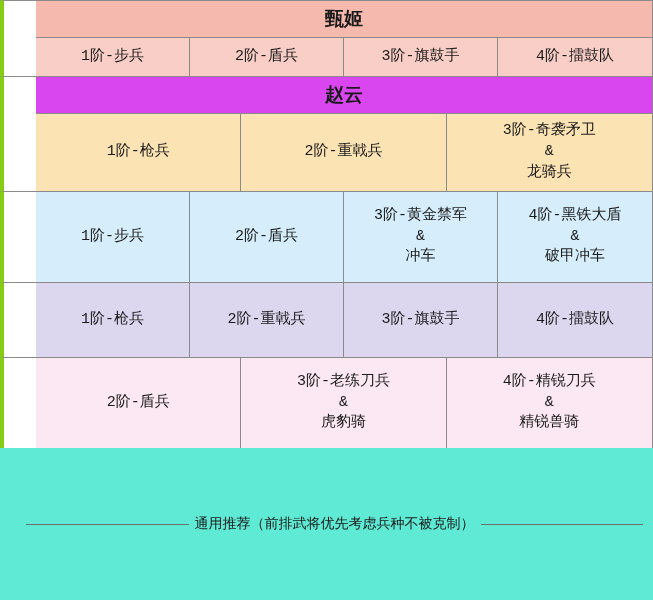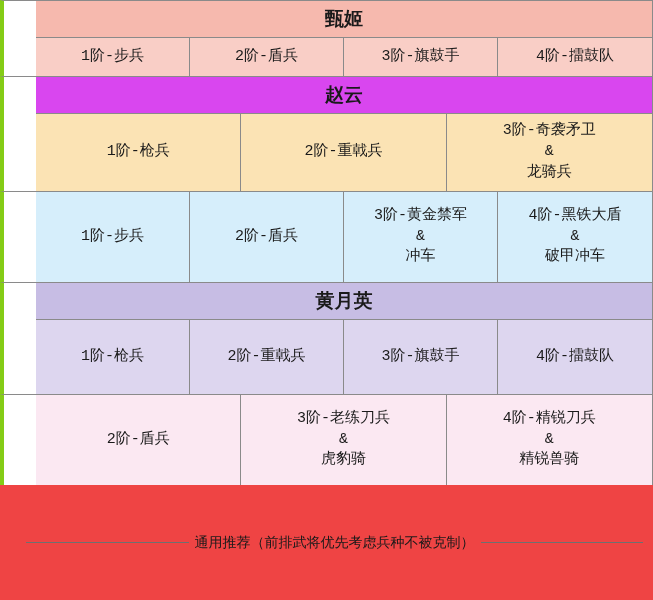--- a/index.html
+++ b/index.html
@@ -59,21 +59,21 @@
     font-family: Liberation Mono, monospace;
   }
   .tier-cell:last-child {
     border-right: none;
   }
   .footer {
     flex: 1 1 auto;
     display: flex;
     align-items: center;
     justify-content: flex-end;
-    background: #ef4444;
+    background: #5eead4;
     font-size: 14px;
     color: #1a1a1a;
     padding-left: 16px;
   }
   .footer-inner {
     display: flex;
     align-items: center;
     justify-content: center;
     width: 100%;
     gap: 6px;
@@ -122,21 +122,20 @@
       <div class="tier-cell">3阶-黄金禁军
 &amp;
 冲车</div>
       <div class="tier-cell">4阶-黑铁大盾
 &amp;
 破甲冲车</div>
     </div>
   </div>
 
   <div class="block">
-    <div class="hero-title" style="background: rgb(199, 189, 228);">黄月英</div>
     <div class="tier-row" style="background: rgb(221, 214, 239); height: 74px;">
       <div class="tier-cell">1阶-枪兵</div>
       <div class="tier-cell">2阶-重戟兵</div>
       <div class="tier-cell">3阶-旗鼓手</div>
       <div class="tier-cell">4阶-擂鼓队</div>
     </div>
   </div>
 
   <div class="block">
     <div class="tier-row" style="background: rgb(251, 232, 242); height: 90px;">

